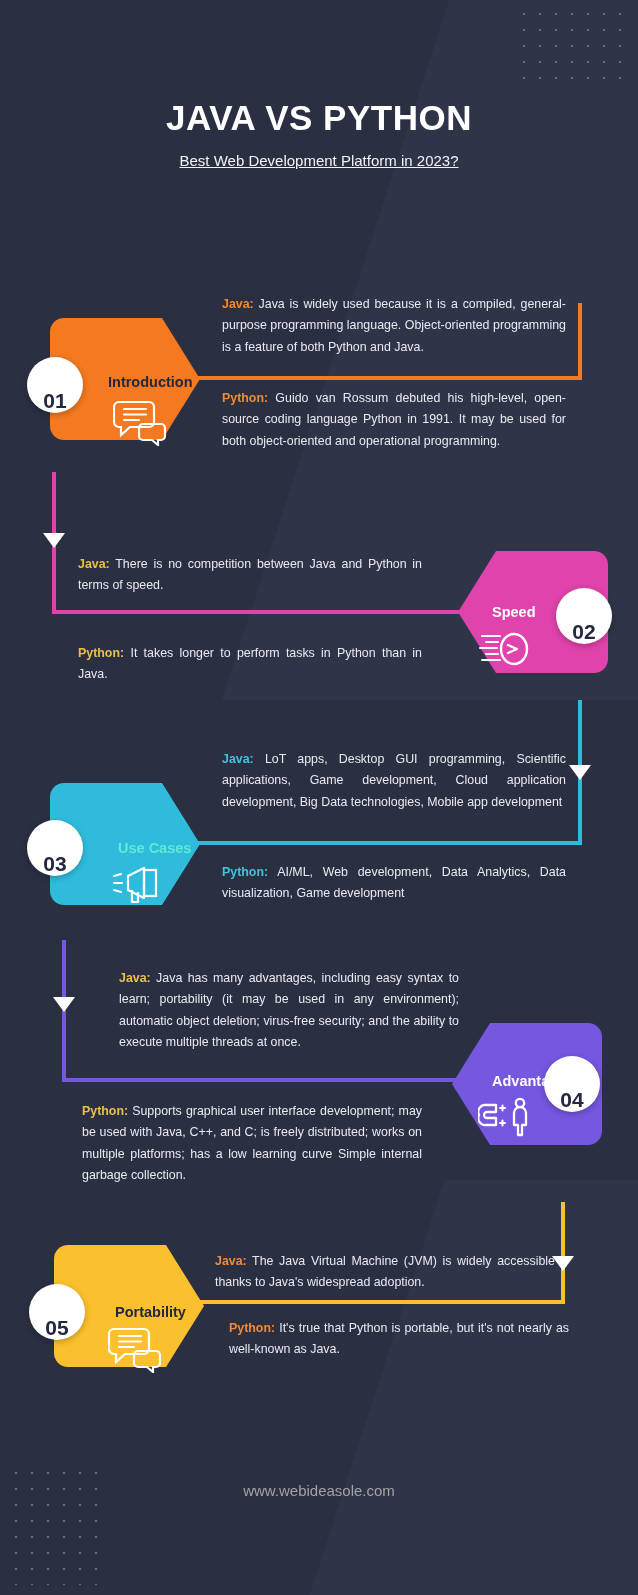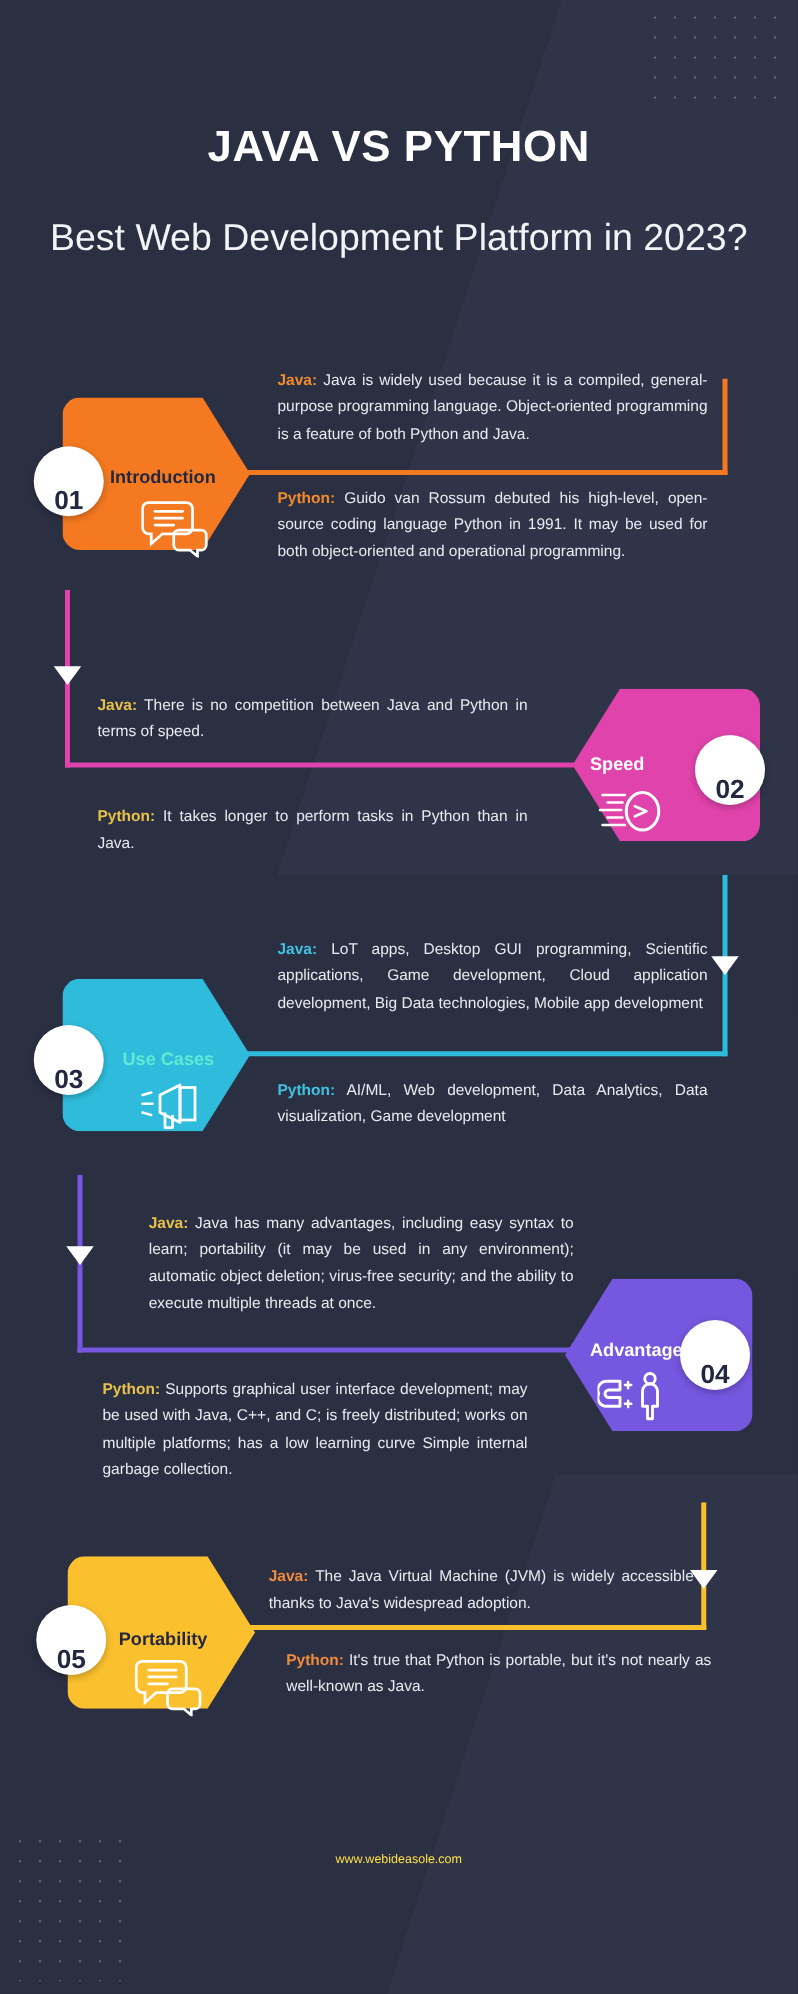--- a/index.html
+++ b/index.html
@@ -46,37 +46,38 @@
   .logo { position:absolute; left:14px; top:8px; width:148px; height:50px; }
   .logo svg { display:block; }
 
   .title {
     position:absolute; top:98px; left:0; width:100%;
     text-align:center;
     font-size:35px; font-weight:700; letter-spacing:.5px;
     color:#ffffff;
   }
   .subtitle {
-    position:absolute; top:174px; left:0; width:100%;
+    position:absolute; top:152px; left:0; width:100%;
     text-align:center;
-    font-size:30px; font-weight:400; color:#f2f3f7;
+    font-size:15px; font-weight:400; color:#f2f3f7;text-decoration:underline;
   }
 
   
   .sec { position:absolute; left:0; width:638px; }
 
   .hex {
     position:absolute;
     width:150px; height:122px;
     display:block;
   }
   .hex-label {
     position:absolute;
     font-size:14.5px; font-weight:700;
     white-space:nowrap;
+    margin-left:20px;
   }
   .hex-icon { position:absolute; }
   .num-circle {
     position:absolute;
     width:56px; height:56px; border-radius:50%;
     background:#ffffff;
     display:flex; align-items:flex-end; justify-content:center;
     font-size:21px; font-weight:700; color:#232840;
     box-shadow:0 2px 6px rgba(0,0,0,.25);
   }
@@ -92,21 +93,21 @@
   .line { position:absolute; }
   .arrow {
     position:absolute; width:0; height:0;
     border-left:11px solid transparent;
     border-right:11px solid transparent;
     border-top:15px solid #ffffff;
   }
 
   .footer {
     position:absolute; top:1482px; left:0; width:100%;
-    text-align:center; font-size:10px; color:#fde047;
+    text-align:center; font-size:15px; color:#a3a3a3;
   }
 </style>
 </head>
 <body>
 
 <div class="page">
 
   <div class="bg-diagonal"></div>
   <div class="bg-diagonal2"></div>
   <div class="dots dots-tr"></div>

